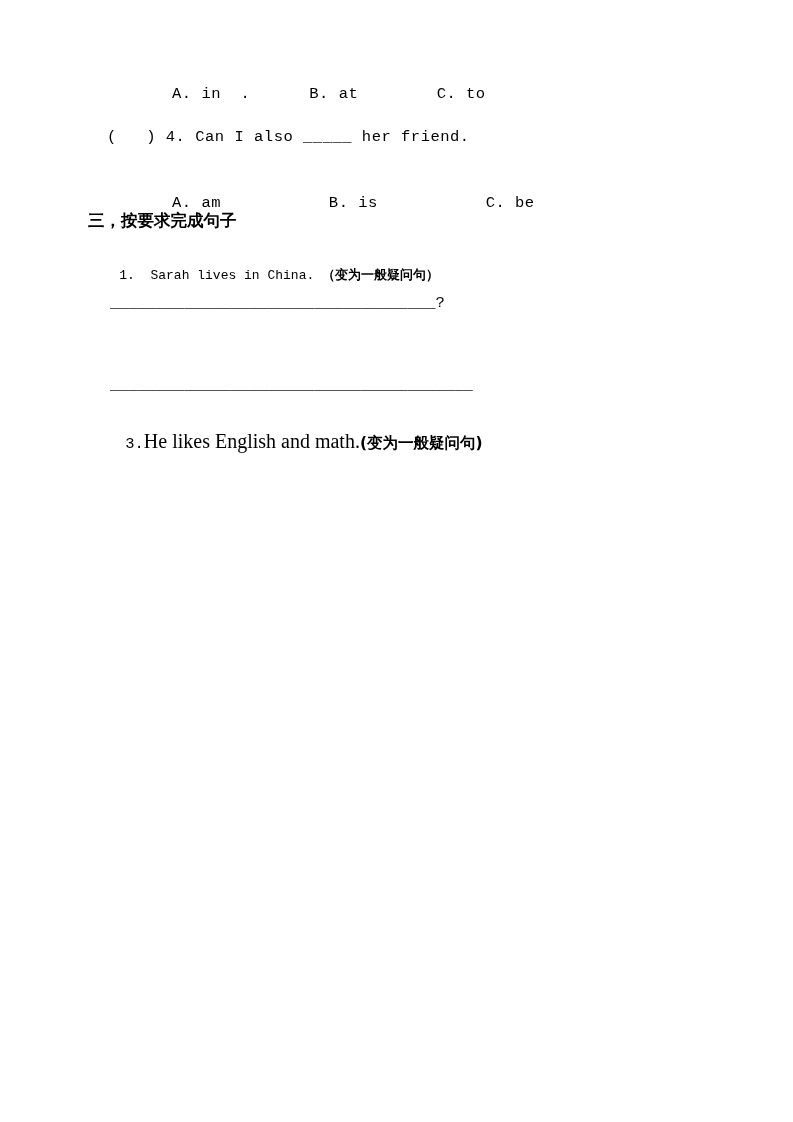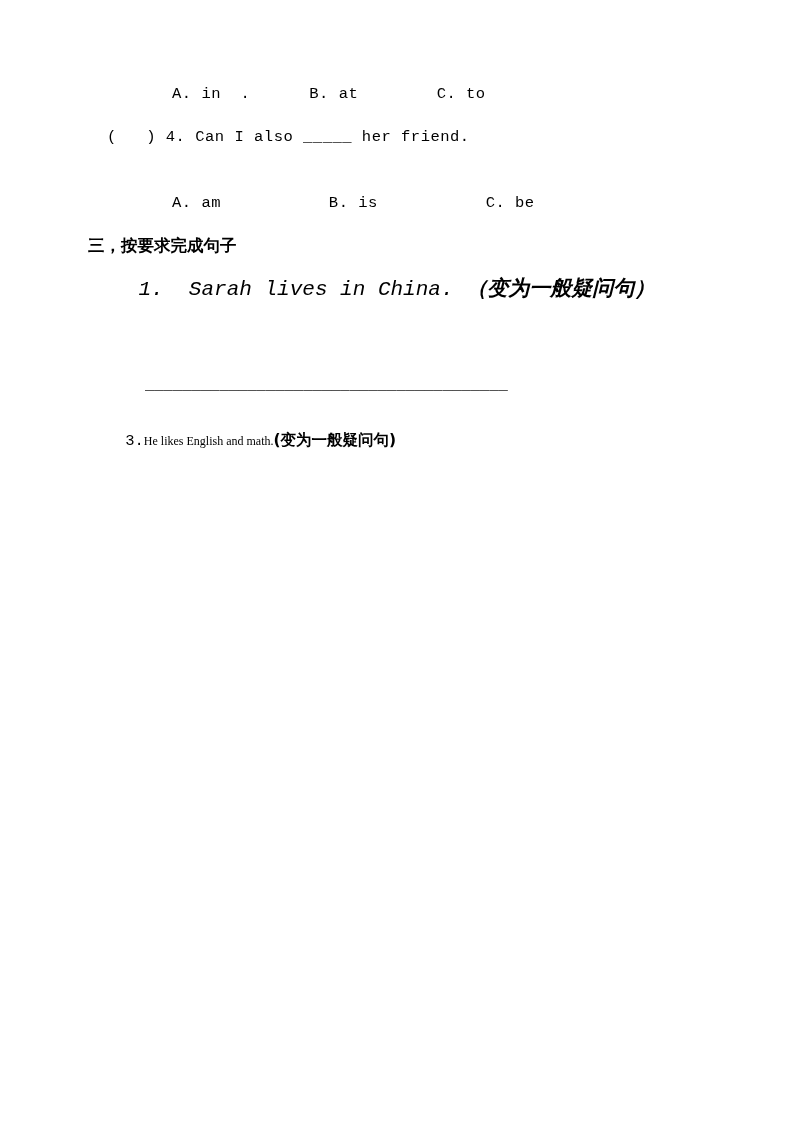--- a/index.html
+++ b/index.html
@@ -25,21 +25,20 @@
   .line {
     position: absolute;
     white-space: pre;
   }
   .mono {
     font-family: "Liberation Mono", monospace;
   }
   .cn {
     font-family: "DejaVu Sans", sans-serif;
     font-weight: bold;
-    margin-top: 25px;
   }
   .serif {
     font-family: "Liberation Serif", serif;
   }
 
   
   #opts3 {
     left: 172px;
     top: 85px;
     font-size: 15.5px;
@@ -60,38 +59,36 @@
     margin-top: 24px;
   }
   #section-title {
     left: 88px;
     top: 210px;
     font-size: 16.5px;
   }
   #s1 {
     left: 88px;
     top: 251px;
-    font-size: 21px;
-    font-style: italic;
+    font-size: 13px;
   }
   #s1-answer {
     left: 110px;
     top: 294px;
     font-size: 15.5px;
   }
   #s2 {
     left: 88px;
     top: 330px;
     font-size: 15.5px;
   }
   #s2-answer {
     left: 110px;
     top: 376px;
     font-size: 15.5px;
-    margin-left: 35px;
   }
   #s3 {
     left: 88px;
     top: 412px;
     font-size: 15.5px;
   }
   #s3-answer {
     left: 110px;
     top: 455px;
     font-size: 15.5px;
@@ -107,22 +104,23 @@
   <div class="line mono" id="q4">(   ) 4. Can I also _____ her friend.</div>
 
   <div class="line mono" id="opts4">A. am           B. is           C. be</div>
 
   <div class="line cn" id="section-title">三，按要求完成句子</div>
 
   <div class="line" id="s1">
     <span class="mono">1.</span><span class="mono">&nbsp;&nbsp;</span><span class="mono">Sarah lives in China.</span><span class="mono">&nbsp;</span><span class="cn">（变为一般疑问句）</span>
   </div>
 
+  <div class="line mono" id="s1-answer">___________________________________?</div>
 
 
   <div class="line mono" id="s2-answer">_______________________________________</div>
 
   <div class="line" id="s3">
-    <span class="mono">3.</span><span class="serif" style="font-size:12px">He likes English and math.</span><span class="cn">(变为一般疑问句)</span>
+    <span class="mono">3.</span><span class="serif" style="font-size:20px">He likes English and math.</span><span class="cn">(变为一般疑问句)</span>
   </div>
 
 
 </div>
 
 </body></html>

